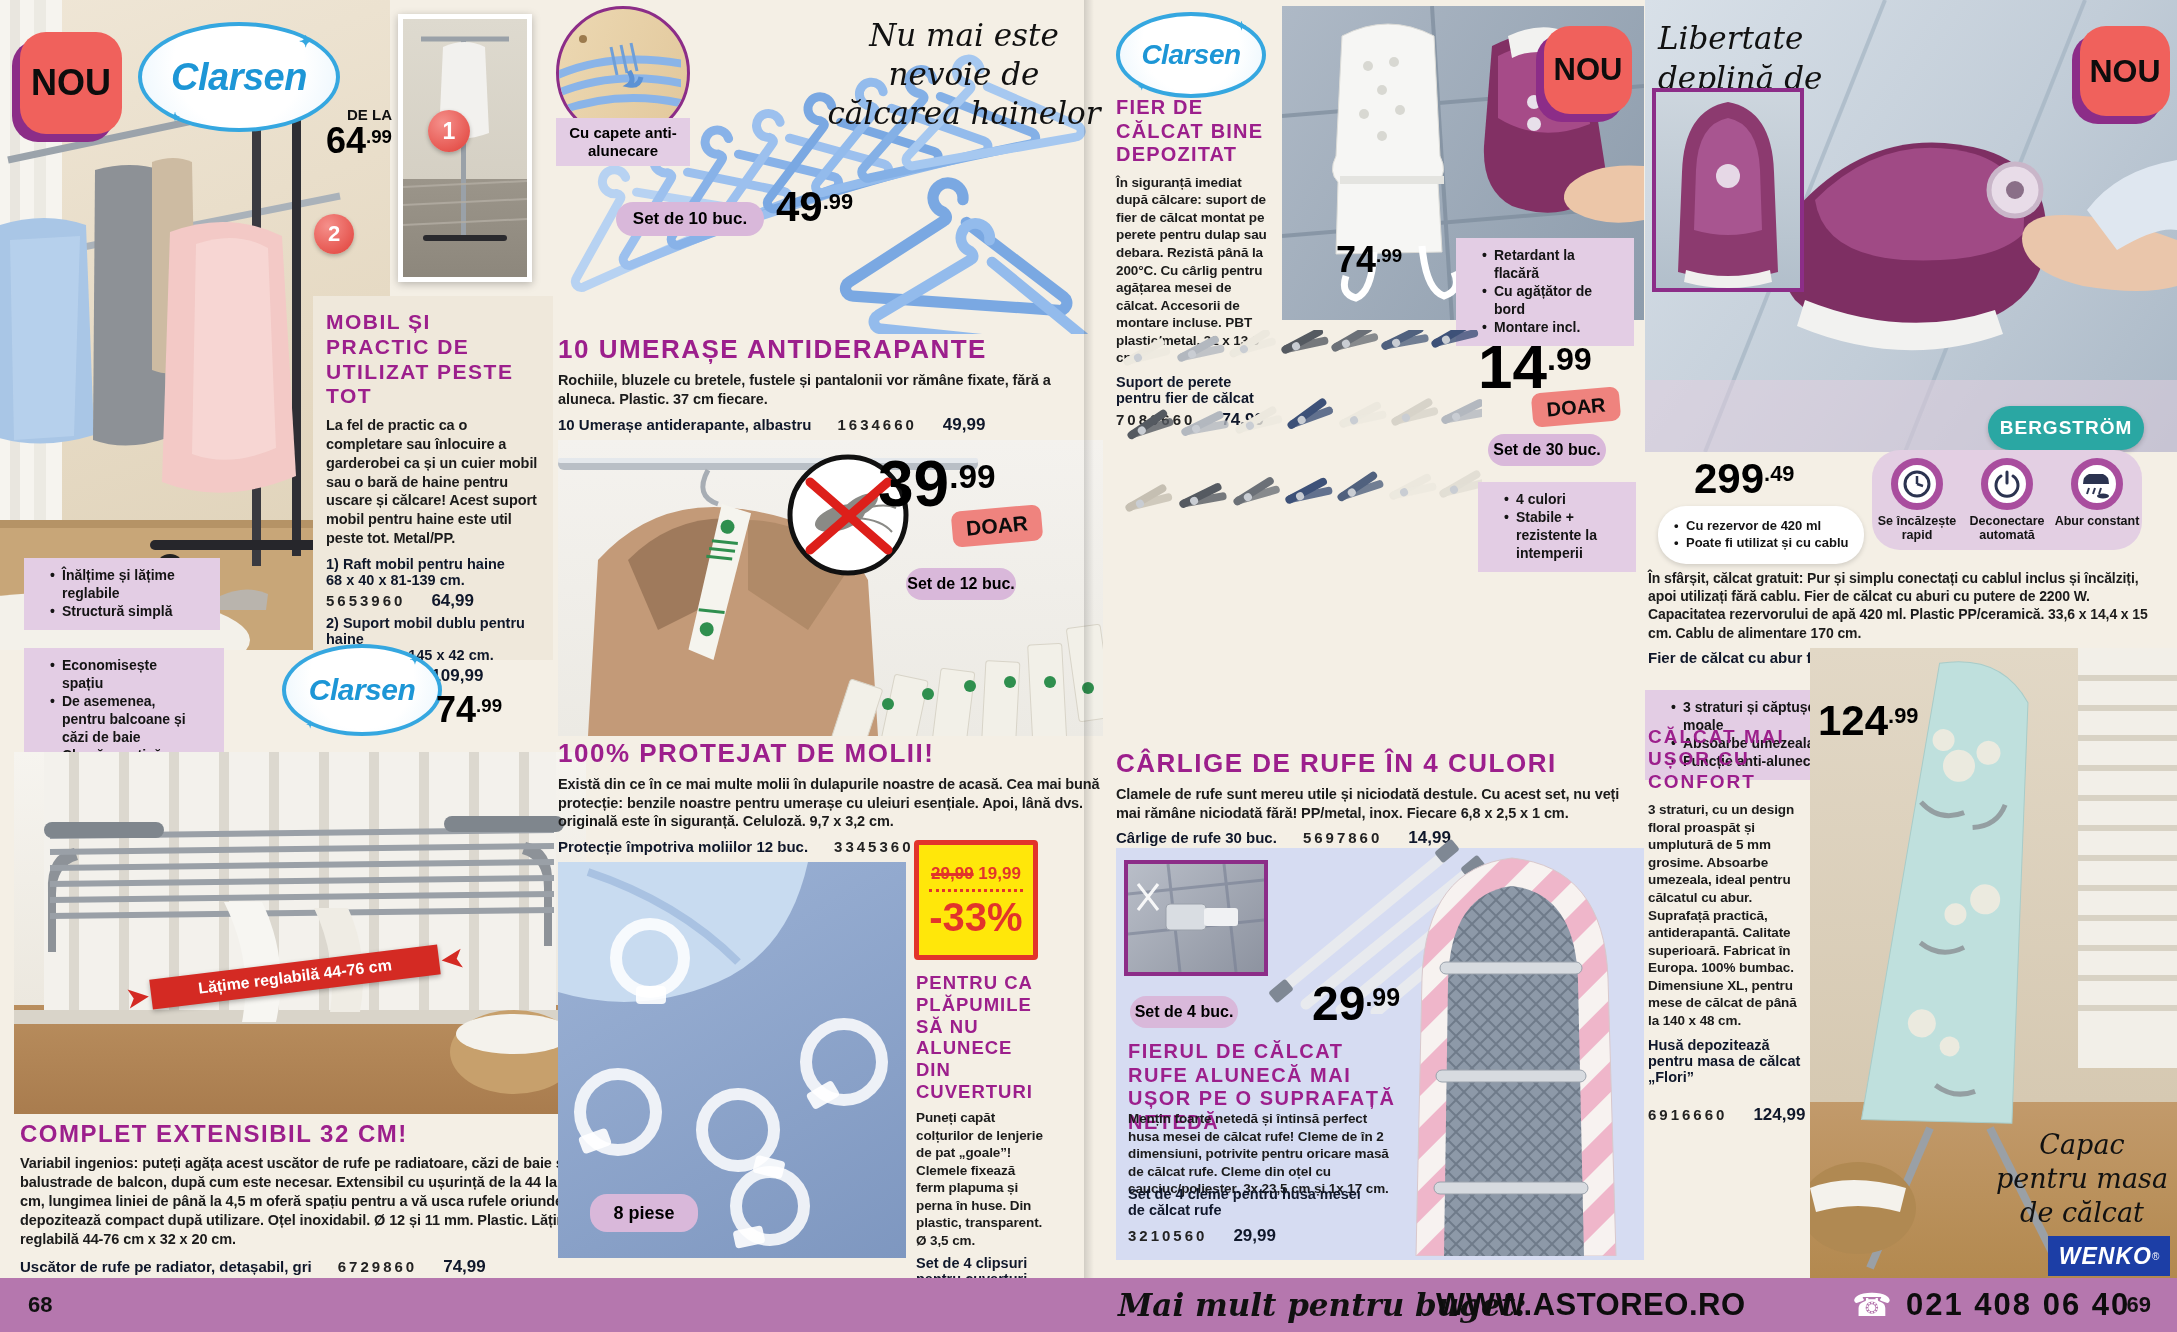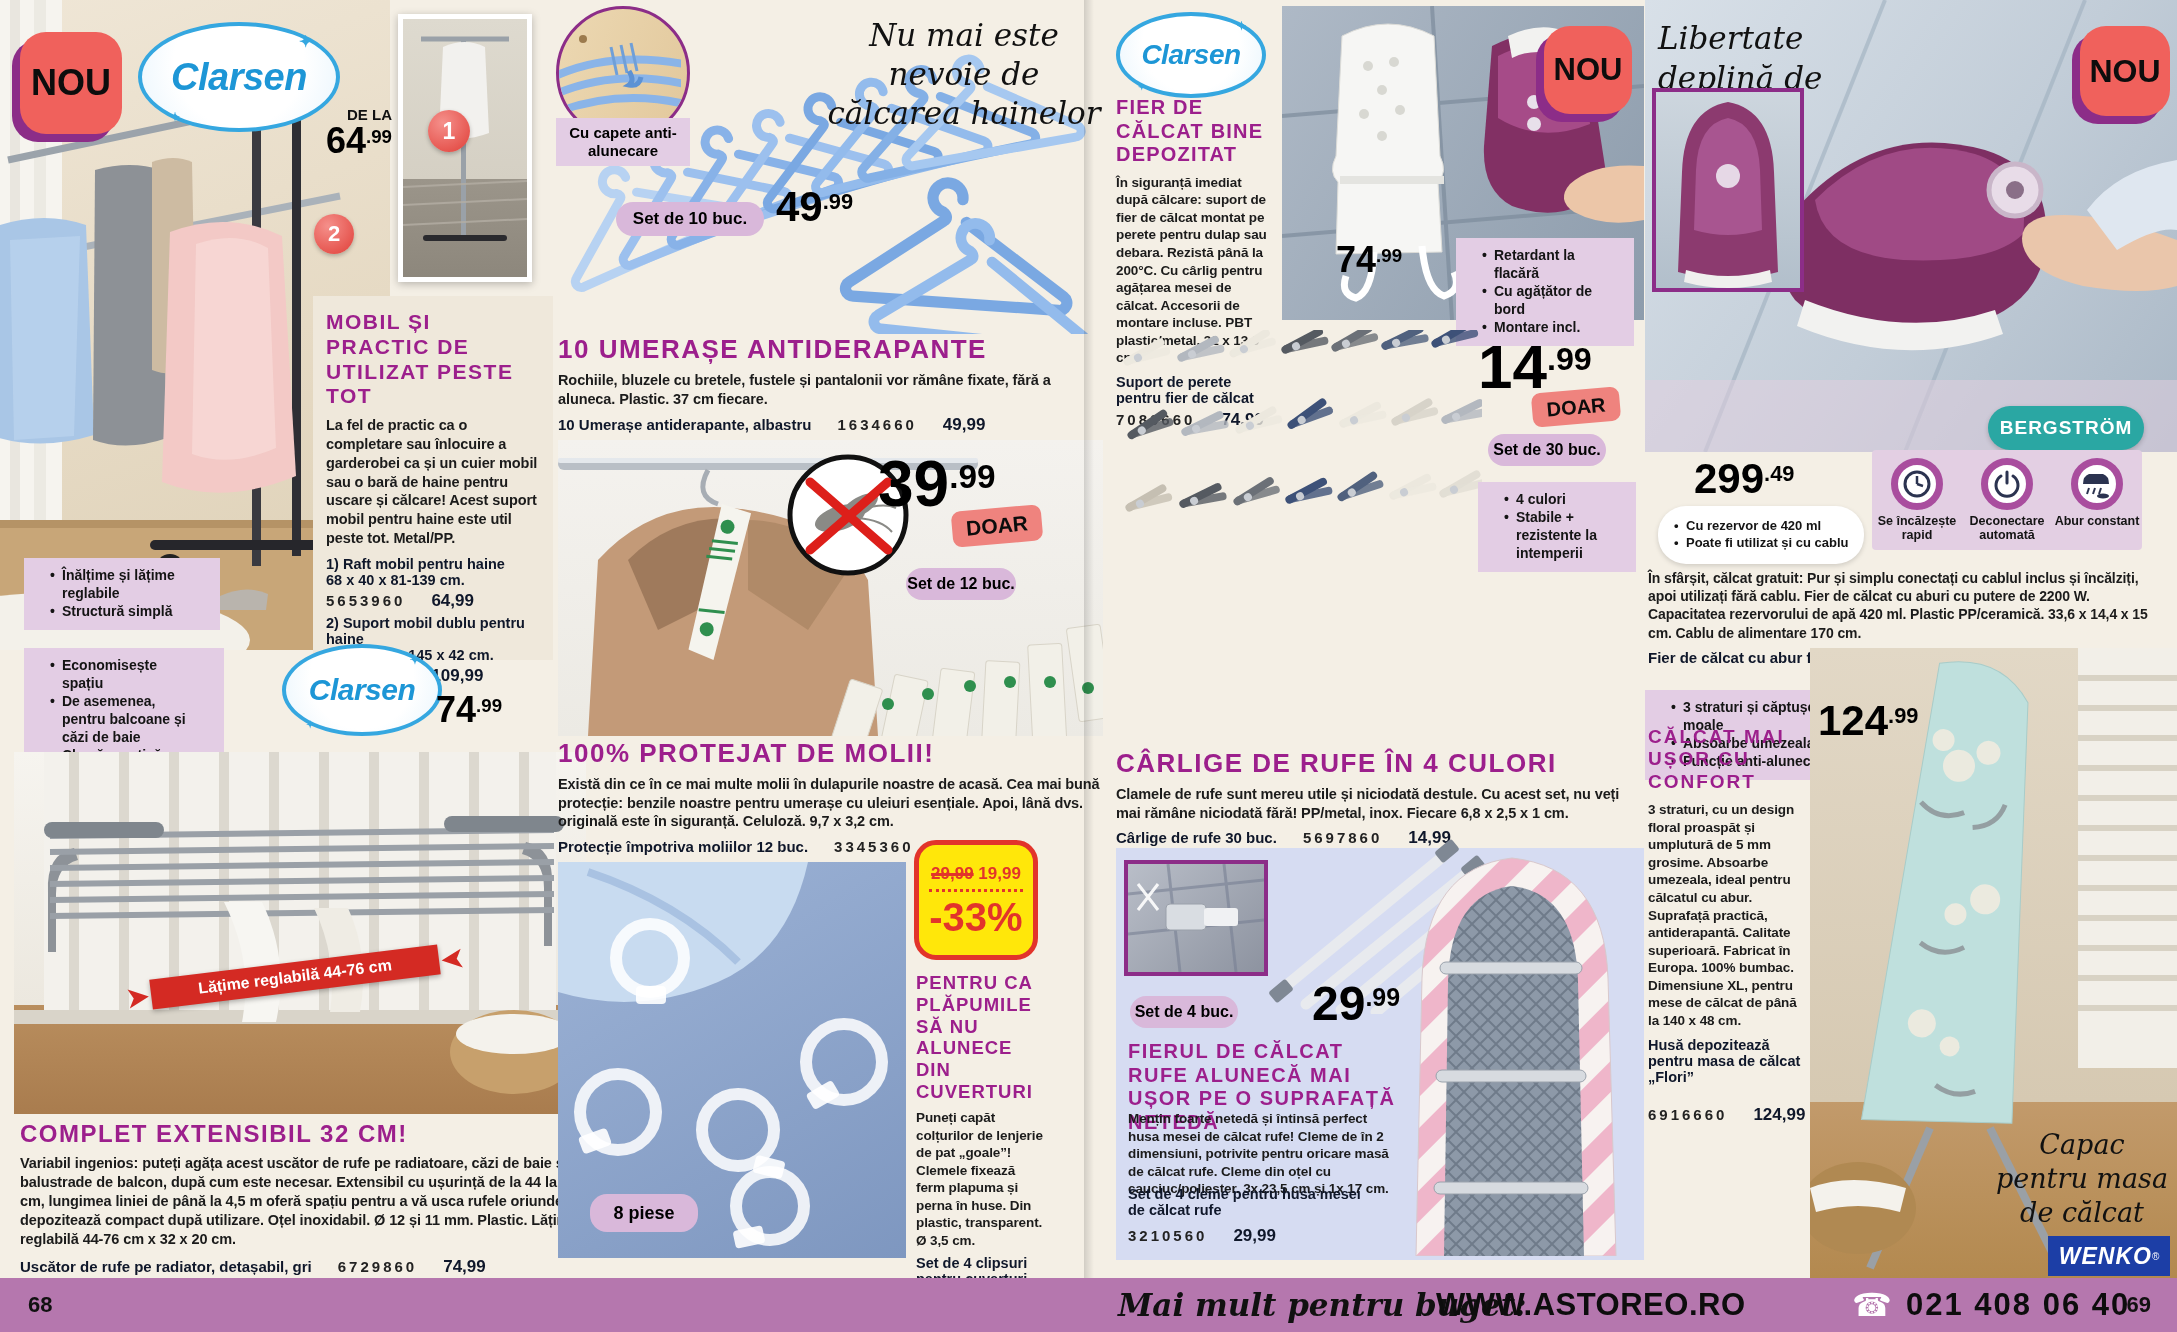--- a/index.html
+++ b/index.html
@@ -27,21 +27,21 @@
     background:radial-gradient(circle at 50% 35%,#ffffff 55%,#e8f5fd);
     color:#1d96d6;font-weight:bold;font-style:italic;letter-spacing:-.5px;
     display:flex;align-items:center;justify-content:center}
   .spark{position:absolute;color:#35a7e0;font-style:normal}
   .nou-back{position:absolute;inset:0;transform:translate(-8px,8px);background:#8c2d88;border-radius:26px}
   .nou-front{position:absolute;inset:0;background:#f0615c;border-radius:26px;
     display:flex;align-items:center;justify-content:center;font-weight:bold;color:#0d0d0d}
   .cbadge{background:radial-gradient(circle at 35% 30%,#f5908b,#e03f38);border-radius:50%;
     color:#fff;font-weight:bold;display:flex;align-items:center;justify-content:center;
     box-shadow:0 2px 4px rgba(0,0,0,.25)}
-  .ybadge{background:#ffe70a;border:5px solid #e2342b;border-radius:22px;box-sizing:border-box;
+  .ybadge{background:#ffe70a;border:5px solid #e2342b;border-radius:4px;box-sizing:border-box;
     display:flex;flex-direction:column;align-items:center;justify-content:center;gap:5px;padding:6px}
   .inset{border:5px solid #fff;box-shadow:0 2px 8px rgba(0,0,0,.25);box-sizing:border-box}
   .pinset{border:4px solid #8c2d88;box-sizing:border-box}
   .footer{position:absolute;left:0;top:1278px;width:2177px;height:54px;background:#b577ae;
     display:flex;align-items:center}
   .iconcircle{background:#fff;border:7px solid #a94d9e;border-radius:50%;
     display:flex;align-items:center;justify-content:center;box-sizing:border-box}
   .feat-label{font-size:12.5px;font-weight:bold;color:#141414;text-align:center;line-height:1.15}
   .gutter{position:absolute;left:1084px;top:0;width:10px;height:1332px;
     background:linear-gradient(90deg,rgba(0,0,0,.14),rgba(0,0,0,0));pointer-events:none}
@@ -585,21 +585,21 @@
   <div class="pb abs" style="left:1694px;top:458px;font-size:42px">
     <span>299</span><span class="dec">.49</span>
   </div>
   <div class="abs" style="left:1658px;top:506px;width:206px;height:58px;background:#fff;border-radius:28px;
               display:flex;flex-direction:column;justify-content:center;padding:0 14px;box-sizing:border-box;
               box-shadow:0 2px 5px rgba(0,0,0,.15)">
     <div class="li" style="font-size:13px">Cu rezervor de 420 ml</div>
     <div class="li" style="font-size:13px">Poate fi utilizat și cu cablu</div>
   </div>
 
-  <div class="abs" style="left:1872px;top:450px;width:270px;height:100px;background:#e3cfe3;border-radius:4px;
+  <div class="abs" style="left:1872px;top:450px;width:270px;height:100px;background:#e3cfe3;border-radius:28px;
               display:flex;justify-content:space-around;align-items:flex-start;padding-top:8px;box-sizing:border-box">
     <div style="width:86px;display:flex;flex-direction:column;align-items:center;gap:4px">
       <div class="iconcircle" style="width:52px;height:52px">
         <svg width="30" height="30" viewBox="0 0 30 30">
             <circle cx="15" cy="15" r="12" fill="none" stroke="#2b3350" stroke-width="3"></circle>
             <line x1="15" y1="15" x2="15" y2="7" stroke="#2b3350" stroke-width="2.5"></line>
             <line x1="15" y1="15" x2="21" y2="17" stroke="#2b3350" stroke-width="2.5"></line>
           </svg>
       </div>
       <div class="feat-label">Se încălzește rapid</div>

